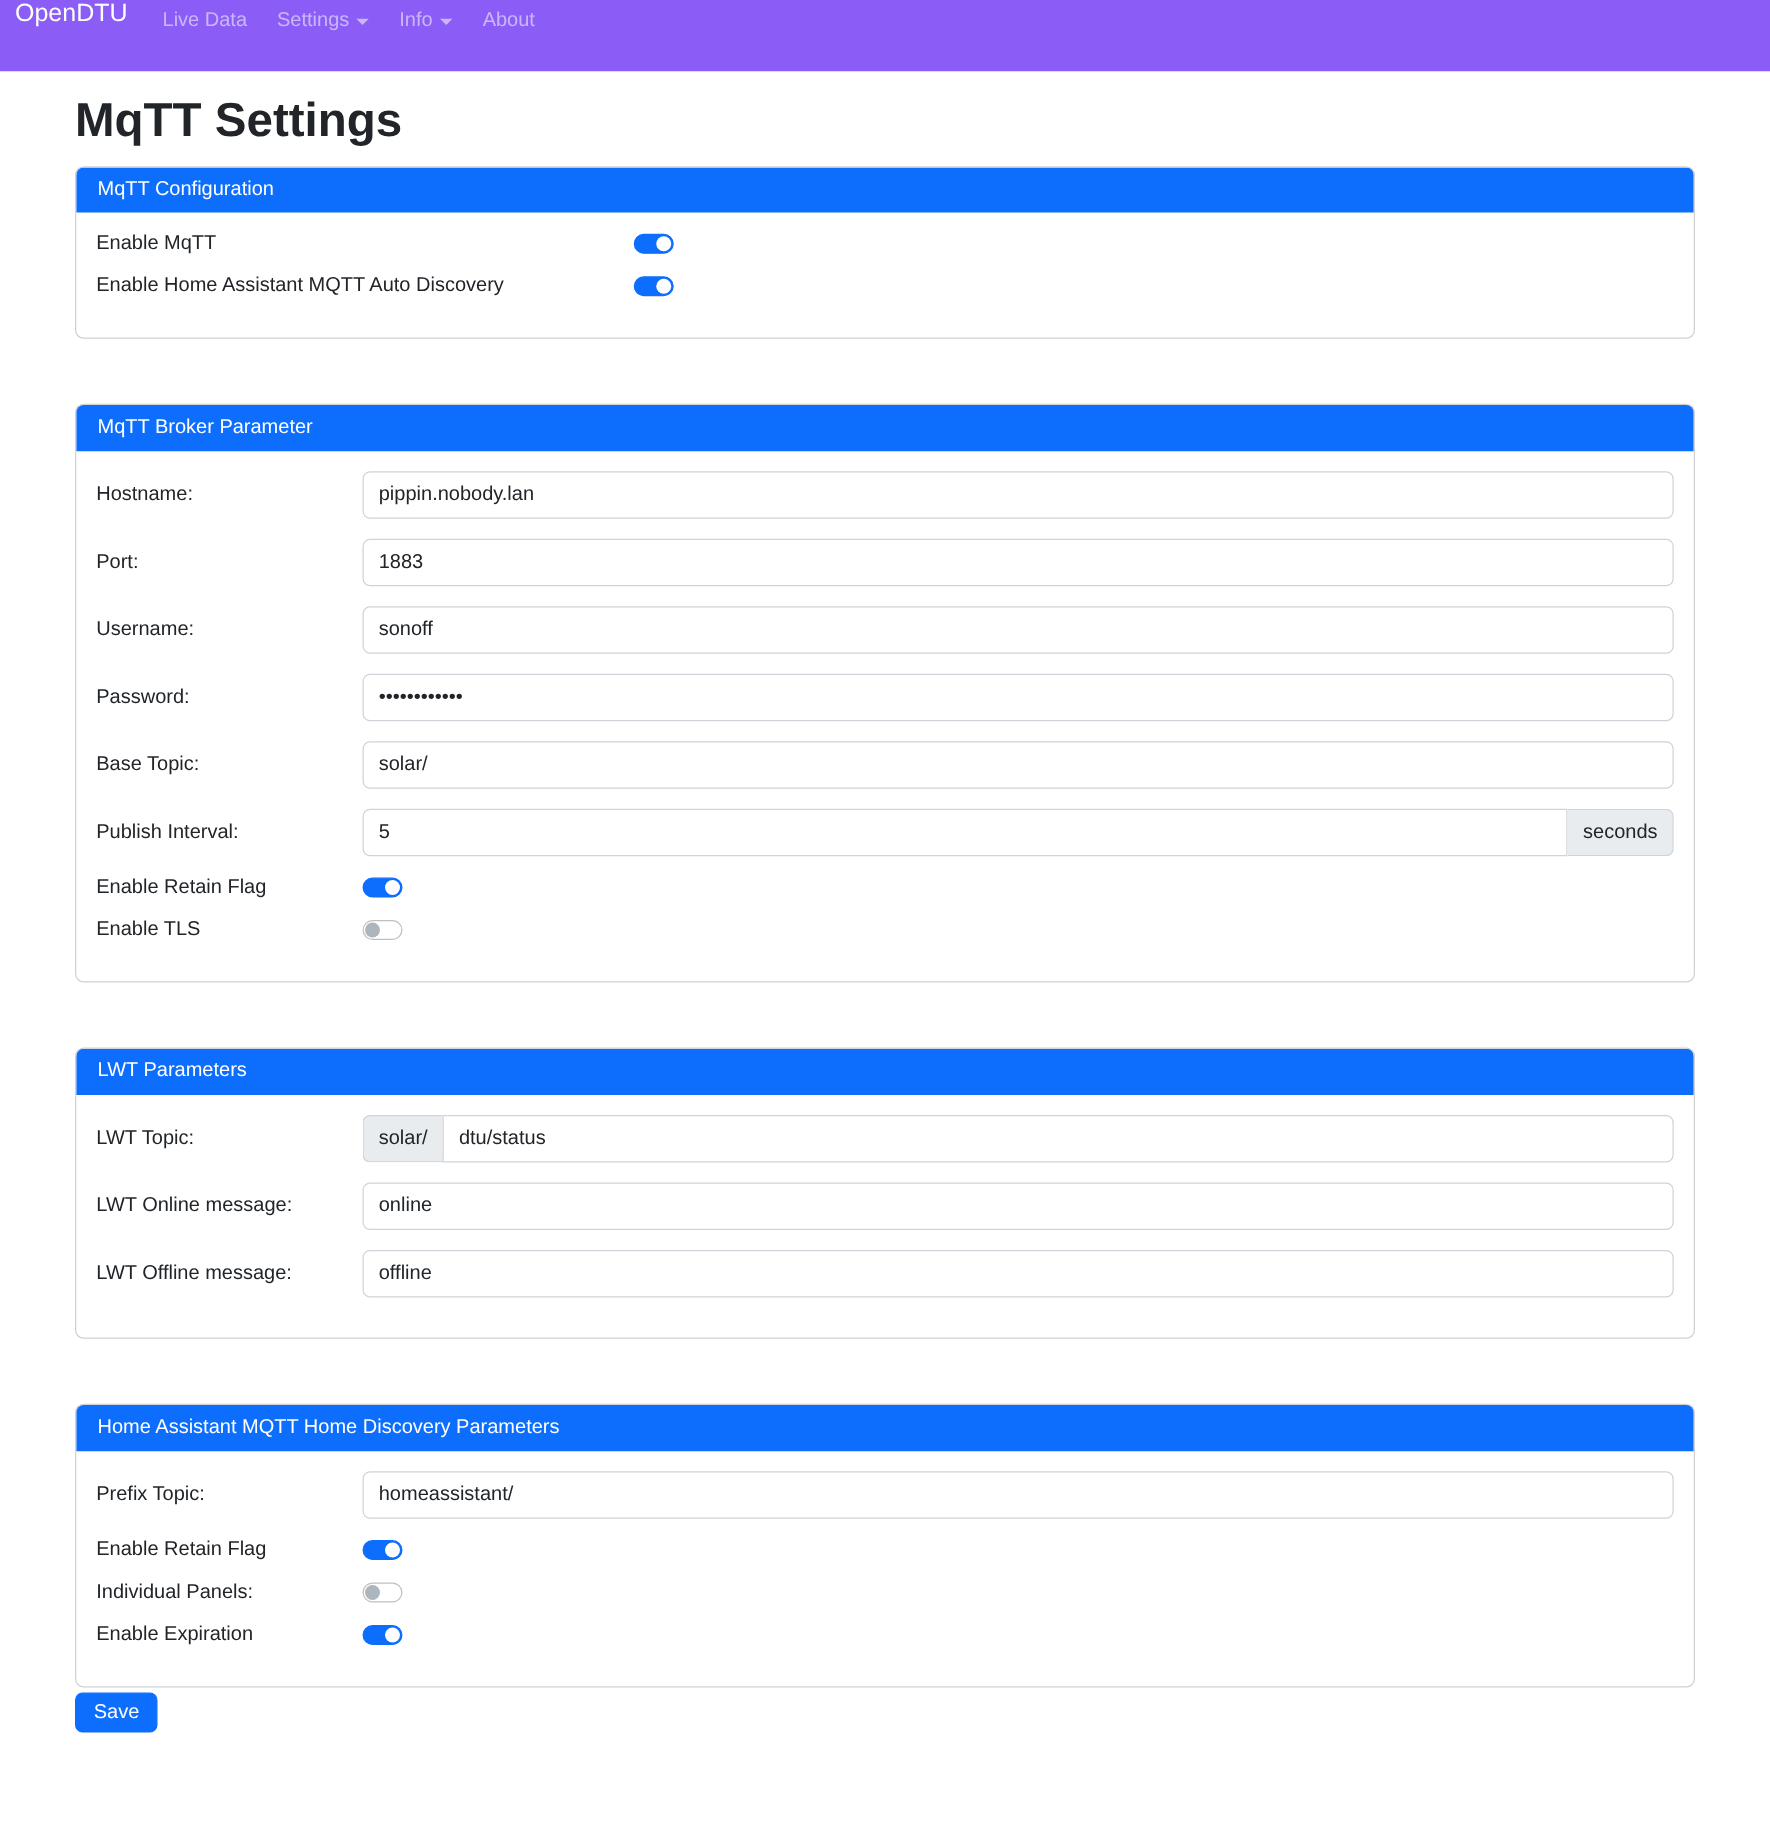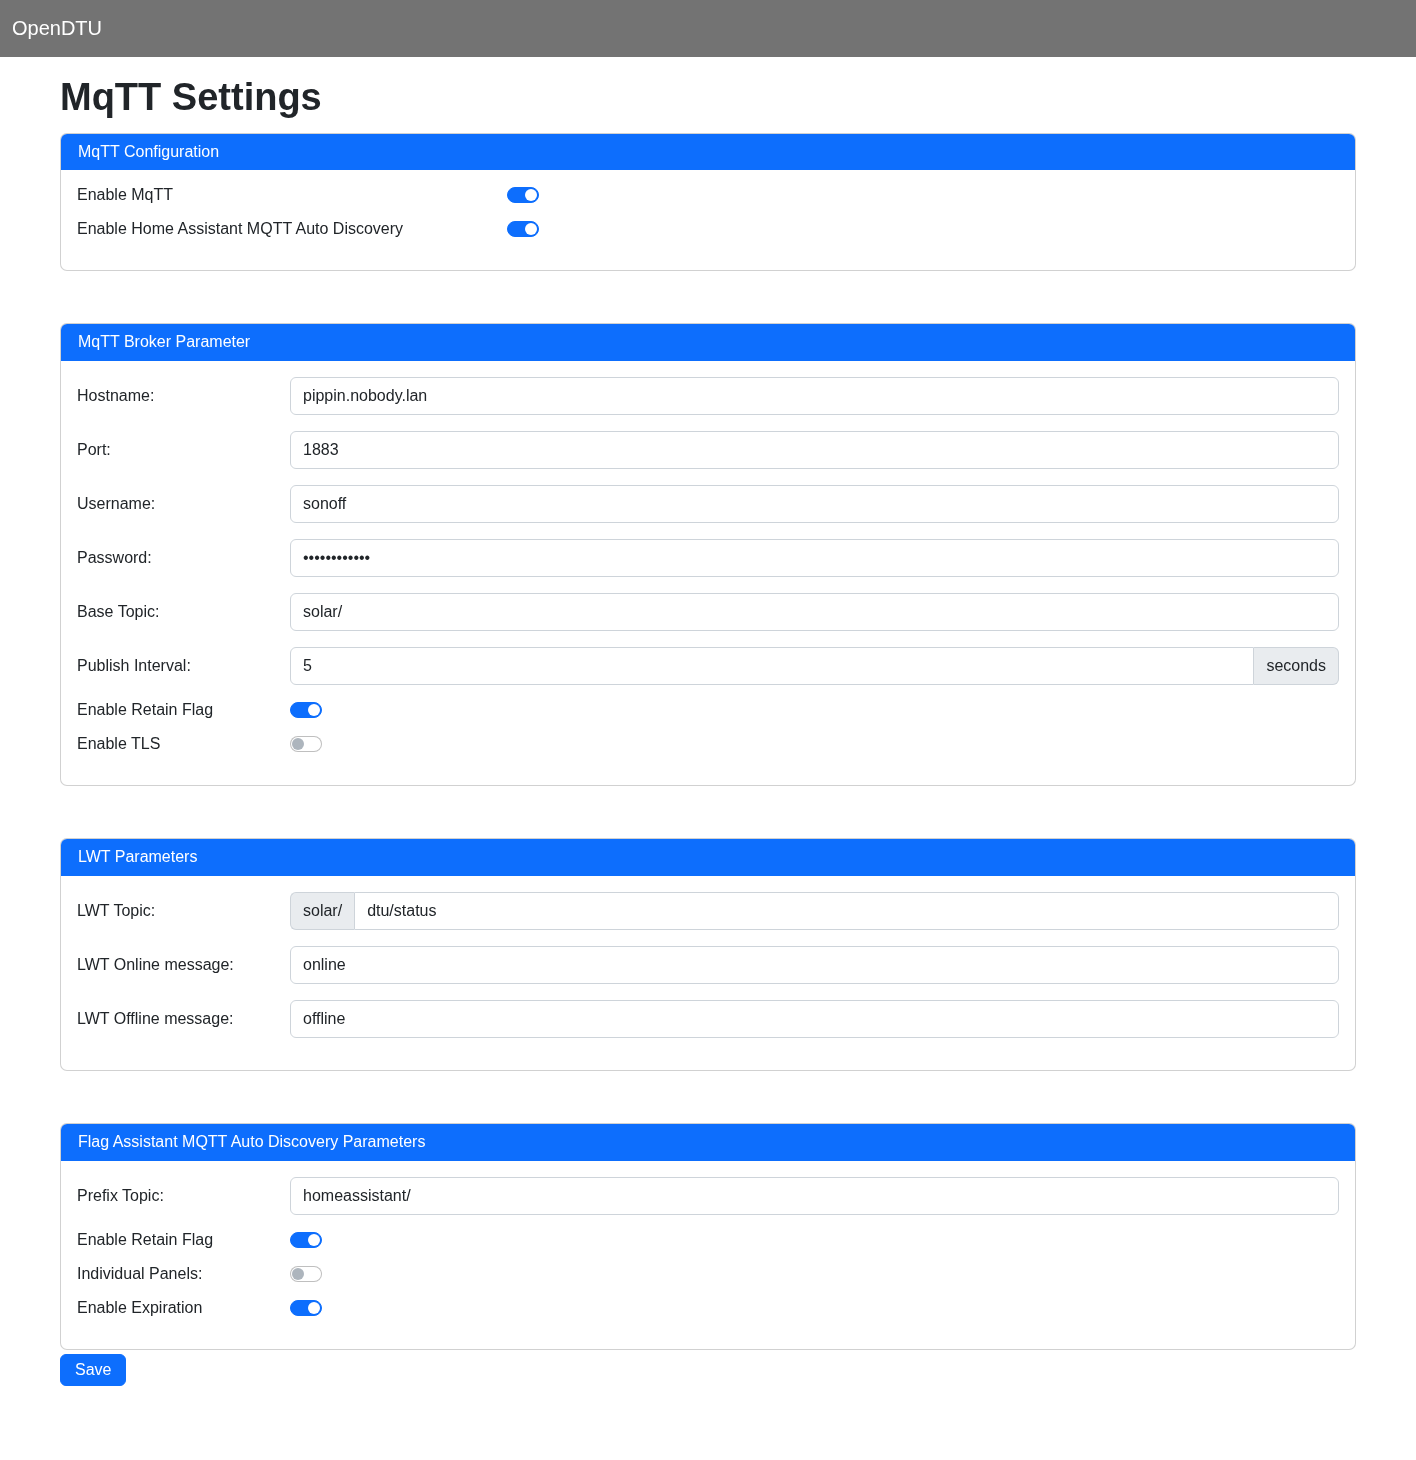--- a/index.html
+++ b/index.html
@@ -7,24 +7,24 @@
   body {
     font-family: "Liberation Sans", "DejaVu Sans", sans-serif;
     font-size: 16px;
     color: #212529;
     background: #ffffff;
     width: 1416px;
   }
 
   
   .navbar {
-    background: #737373;
+    background: #8b5cf6;
     height: 57px;
     display: flex;
-    align-items: center;
+    align-items: flex-start;
     padding: 0 12px;
   }
   .navbar .brand {
     color: #ffffff;
     font-size: 20px;
     margin-right: 20px;
     text-decoration: none;
     cursor: pointer;
   }
   .navbar .nav-links { display: flex; align-items: center; }
@@ -167,20 +167,36 @@
     padding: 6px 14px;
     cursor: pointer;
     margin-bottom: 18px;
   }
 </style>
 </head>
 <body>
 
 <nav class="navbar">
   <a class="brand">OpenDTU</a>
+  <div class="nav-links">
+    <a class="nav-link">
+      <span>Live Data</span>
+    </a>
+    <a class="nav-link">
+      <span>Settings</span>
+      <span class="caret"></span>
+    </a>
+    <a class="nav-link">
+      <span>Info</span>
+      <span class="caret"></span>
+    </a>
+    <a class="nav-link">
+      <span>About</span>
+    </a>
+  </div>
 </nav>
 
 <div class="container">
 
   <h2 class="page-title">MqTT Settings</h2>
 
   
   <div class="card">
     <div class="card-header">MqTT Configuration</div>
     <div class="card-body">
@@ -268,21 +284,21 @@
         <div class="label">LWT Offline message:</div>
         <div class="field">
             <input class="form-control" type="text" value="offline" style="">
           </div>
       </div>
     </div>
   </div>
 
   
   <div class="card last">
-    <div class="card-header">Flag Assistant MQTT Auto Discovery Parameters</div>
+    <div class="card-header">Home Assistant MQTT Home Discovery Parameters</div>
     <div class="card-body">
       <div class="row">
         <div class="label">Prefix Topic:</div>
         <div class="field">
             <input class="form-control" type="text" value="homeassistant/" style="">
           </div>
       </div>
       <div class="row">
         <div class="label">Enable Retain Flag</div>
         <div class="switch on"></div>

